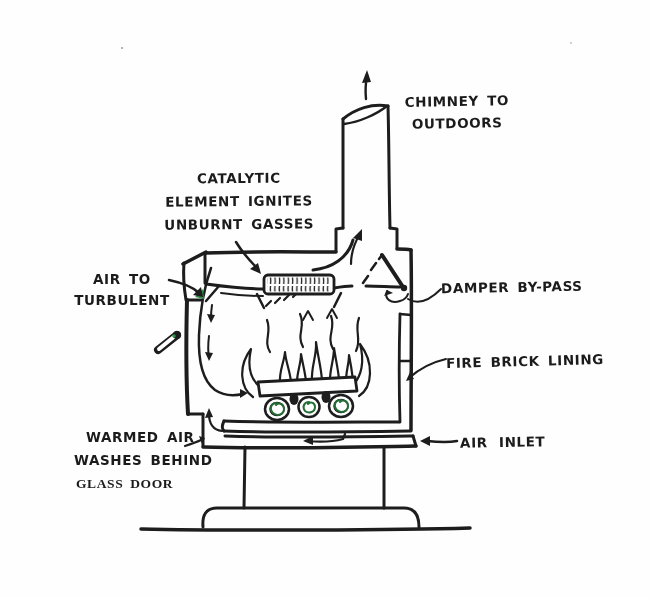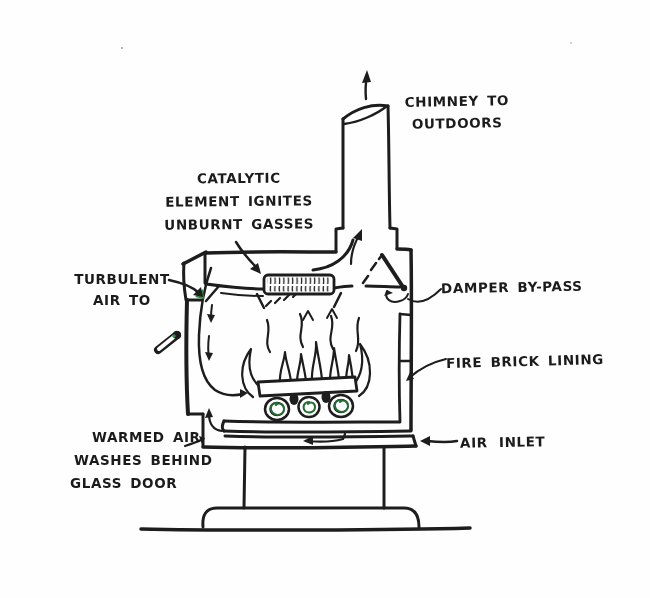--- a/index.html
+++ b/index.html
@@ -202,35 +202,35 @@
     <span>OUTDOORS</span>
   </div>
 
   <div class="lbl center r-05" style="left:160px;top:167px;width:158px;line-height:23px;">
     <span>CATALYTIC</span>
     <span>ELEMENT IGNITES</span>
     <span>UNBURNT GASSES</span>
   </div>
 
   <div class="lbl center" style="left:68px;top:269px;width:108px;line-height:21px;">
+    <span>AIR TO</span>
     <span>TURBULENT</span>
-    <span>AIR TO</span>
   </div>
 
   <div class="lbl r-1" style="left:441px;top:276px;">
     <span>DAMPER BY-PASS</span>
   </div>
 
   <div class="lbl r-15" style="left:446px;top:350px;">
     <span>FIRE BRICK LINING</span>
   </div>
 
   <div class="lbl r-1" style="left:460px;top:431px;word-spacing:6px;">
     <span>AIR INLET</span>
   </div>
 
   <div class="lbl" style="left:66px;top:426px;line-height:23px;">
-    <span style="margin-left:26px;">WARMED AIR</span>
+    <span style="margin-left:20px;">WARMED AIR</span>
     <span style="margin-left:8px;">WASHES BEHIND</span>
-    <span style="margin-left:4px;">GLASS DOOR</span>
+    <span style="margin-left:10px;font-family:Liberation Serif, serif;">GLASS DOOR</span>
   </div>
 
 </div>
 
 </body></html>

